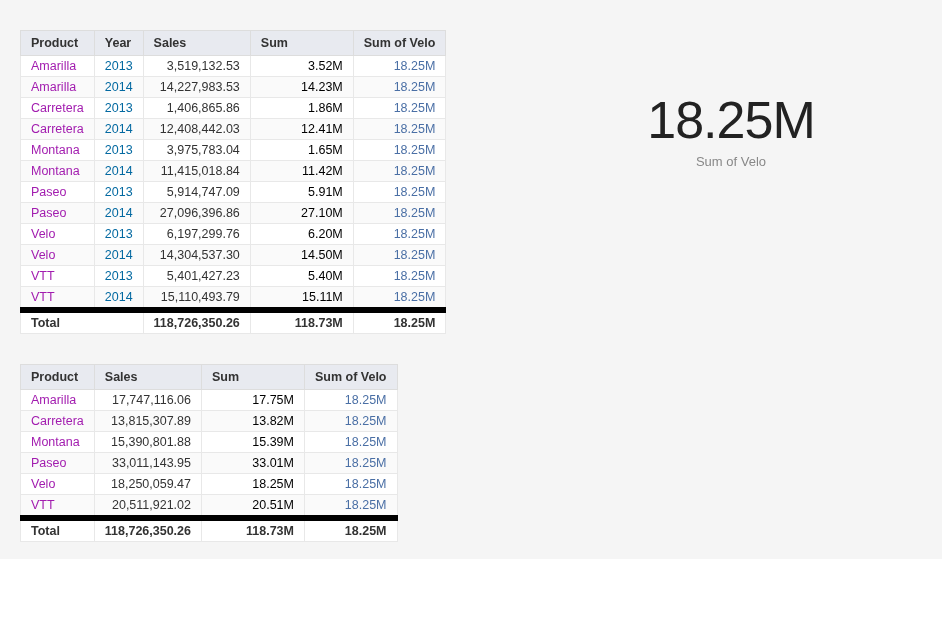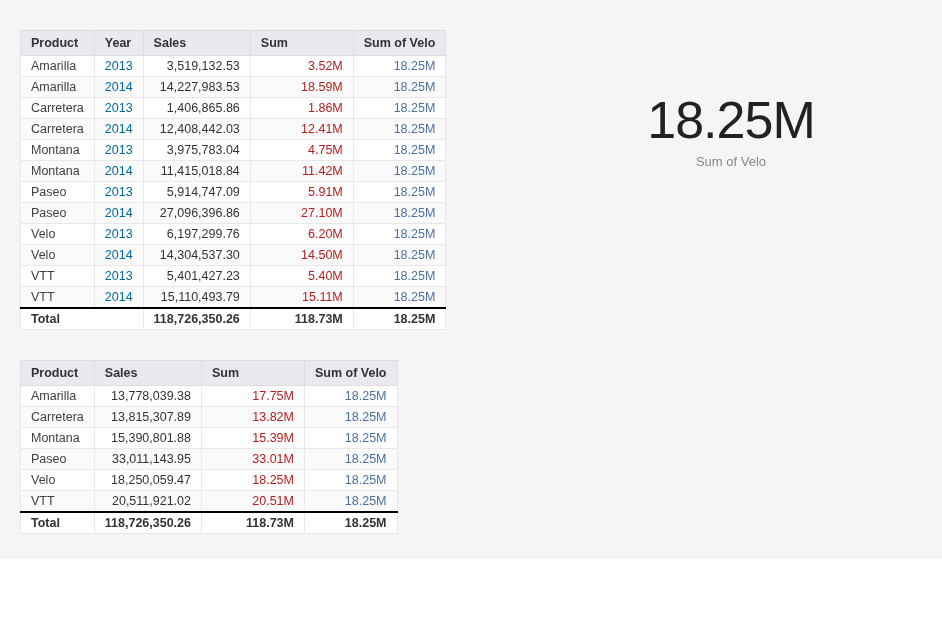--- a/index.html
+++ b/index.html
@@ -68,33 +68,33 @@
       border: 1px solid #ddd;
     }
     table td {
       padding: 3px 10px;
       border: 1px solid #e8e8e8;
       color: #333;
       white-space: nowrap;
     }
     table tr.total-row td {
       font-weight: normal;
-      border-top: 2px solid #000000;
+      border-top: 6px solid #000000;
     }
     table td.num {
       text-align: right;
     }
     table td.product-col {
-      color: #404040;
+      color: #a21caf;
     }
     table td.year-col {
       color: #0369a1;
     }
     table td.sum-col {
-      color: #b91c1c;
+      color: #000000;
     }
     table td.sumvelo-col {
       color: #4a6fa5;
     }
     table tr.total-row td.sum-col {
       color: #333;
       padding-left: 44px;
     }
     table tr.total-row td.sumvelo-col {
       color: #333;
@@ -129,42 +129,42 @@
     <td class="product-col">Amarilla</td>
     <td class="year-col">2013</td>
     <td class="num">3,519,132.53</td>
     <td class="num sum-col">3.52M</td>
     <td class="num sumvelo-col">18.25M</td>
   </tr>
               <tr>
     <td class="product-col">Amarilla</td>
     <td class="year-col">2014</td>
     <td class="num">14,227,983.53</td>
-    <td class="num sum-col">18.59M</td>
+    <td class="num sum-col">14.23M</td>
     <td class="num sumvelo-col">18.25M</td>
   </tr>
               <tr>
     <td class="product-col">Carretera</td>
     <td class="year-col">2013</td>
     <td class="num">1,406,865.86</td>
     <td class="num sum-col">1.86M</td>
     <td class="num sumvelo-col">18.25M</td>
   </tr>
               <tr>
     <td class="product-col">Carretera</td>
     <td class="year-col">2014</td>
     <td class="num">12,408,442.03</td>
     <td class="num sum-col">12.41M</td>
     <td class="num sumvelo-col">18.25M</td>
   </tr>
               <tr>
     <td class="product-col">Montana</td>
     <td class="year-col">2013</td>
     <td class="num">3,975,783.04</td>
-    <td class="num sum-col">4.75M</td>
+    <td class="num sum-col">1.65M</td>
     <td class="num sumvelo-col">18.25M</td>
   </tr>
               <tr>
     <td class="product-col">Montana</td>
     <td class="year-col">2014</td>
     <td class="num">11,415,018.84</td>
     <td class="num sum-col">11.42M</td>
     <td class="num sumvelo-col">18.25M</td>
   </tr>
               <tr>
@@ -225,21 +225,21 @@
             <tr>
               <th>Product</th>
               <th>Sales</th>
               <th>Sum</th>
               <th>Sum of Velo</th>
             </tr>
           </thead>
           <tbody id="table2-body">
           <tr>
     <td class="product-col">Amarilla</td>
-    <td class="num">13,778,039.38</td>
+    <td class="num">17,747,116.06</td>
     <td class="num sum-col">17.75M</td>
     <td class="num sumvelo-col">18.25M</td>
   </tr>
               <tr>
     <td class="product-col">Carretera</td>
     <td class="num">13,815,307.89</td>
     <td class="num sum-col">13.82M</td>
     <td class="num sumvelo-col">18.25M</td>
   </tr>
               <tr>

